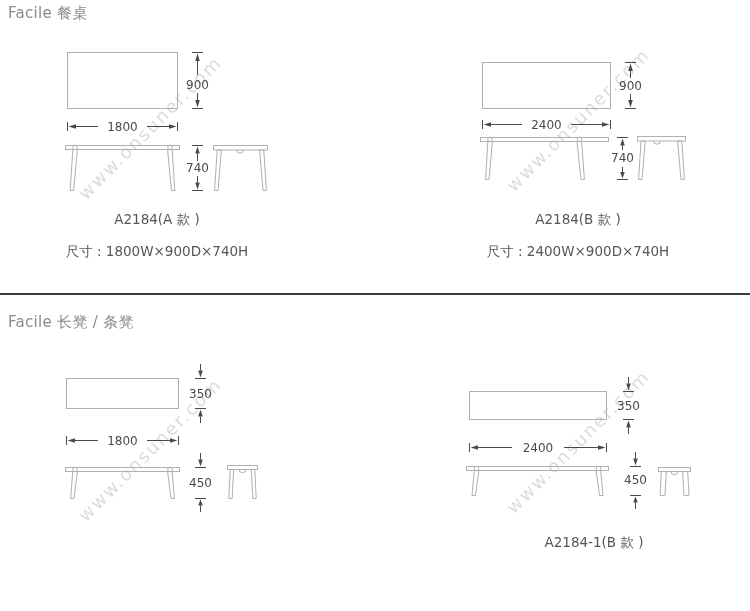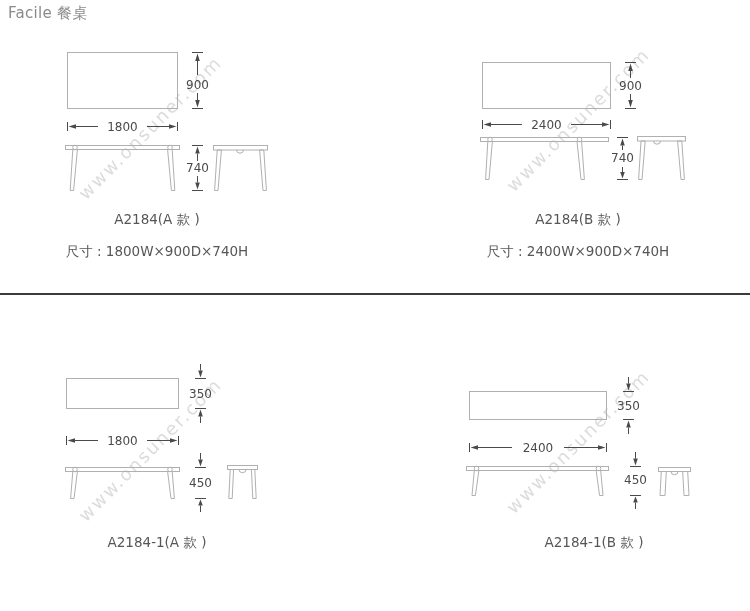--- a/index.html
+++ b/index.html
@@ -110,20 +110,21 @@
     <div class="label-code">A2184(A 款 )</div>
     <div class="label-size">尺寸 : 1800W×900D×740H</div>
   </div>
   <div class="label-block" style="left:428px;top:210px">
     <div class="label-code">A2184(B 款 )</div>
     <div class="label-size">尺寸 : 2400W×900D×740H</div>
   </div>
 
   <div class="divider" style="top:293px"></div>
 
+  <h2 class="sec-title" style="left:8px;top:313px">Facile 长凳 / 条凳</h2>
 
   <svg class="drawing" style="left:40px;top:360px" width="300" height="165" viewBox="0 0 300 165">
     <g>
       <rect class="outline" x="26.5" y="18.5" width="112" height="30"></rect>
     </g>
     <g class="dim">
       <path d="M155 18.5 H166 M155 48.5 H166"></path>
       <path d="M160.5 4 V10.5 M160.5 56.5 V63"></path>
       <path class="dimhead" d="M160.5 17.5 L158.2 10.5 L162.8 10.5 Z M160.5 49.5 L158.2 56.5 L162.8 56.5 Z"></path>
     </g>
@@ -186,19 +187,18 @@
     <text class="dimtext" x="195.5" y="124" text-anchor="middle">450</text>
     <g>
       <rect class="outline" x="218.5" y="107.5" width="32" height="4"></rect>
       <path class="outline" d="M231 111.5 a3.5 3.2 0 0 0 7 0"></path>
       <path class="outline" d="M221.3 111.5 L226.3 111.5 L225 135.5 L220 135.5 Z"></path>
       <path class="outline" d="M242.7 111.5 L247.7 111.5 L249 135.5 L244 135.5 Z"></path>
     </g>
   </svg>
 
   <div class="label-block" style="left:7px;top:533px">
-    <div class="label-code">A2184-1(A 款 )</div>
   </div>
   <div class="label-block" style="left:444px;top:533px">
     <div class="label-code">A2184-1(B 款 )</div>
   </div>
 
 </div>
 
 </body></html>

